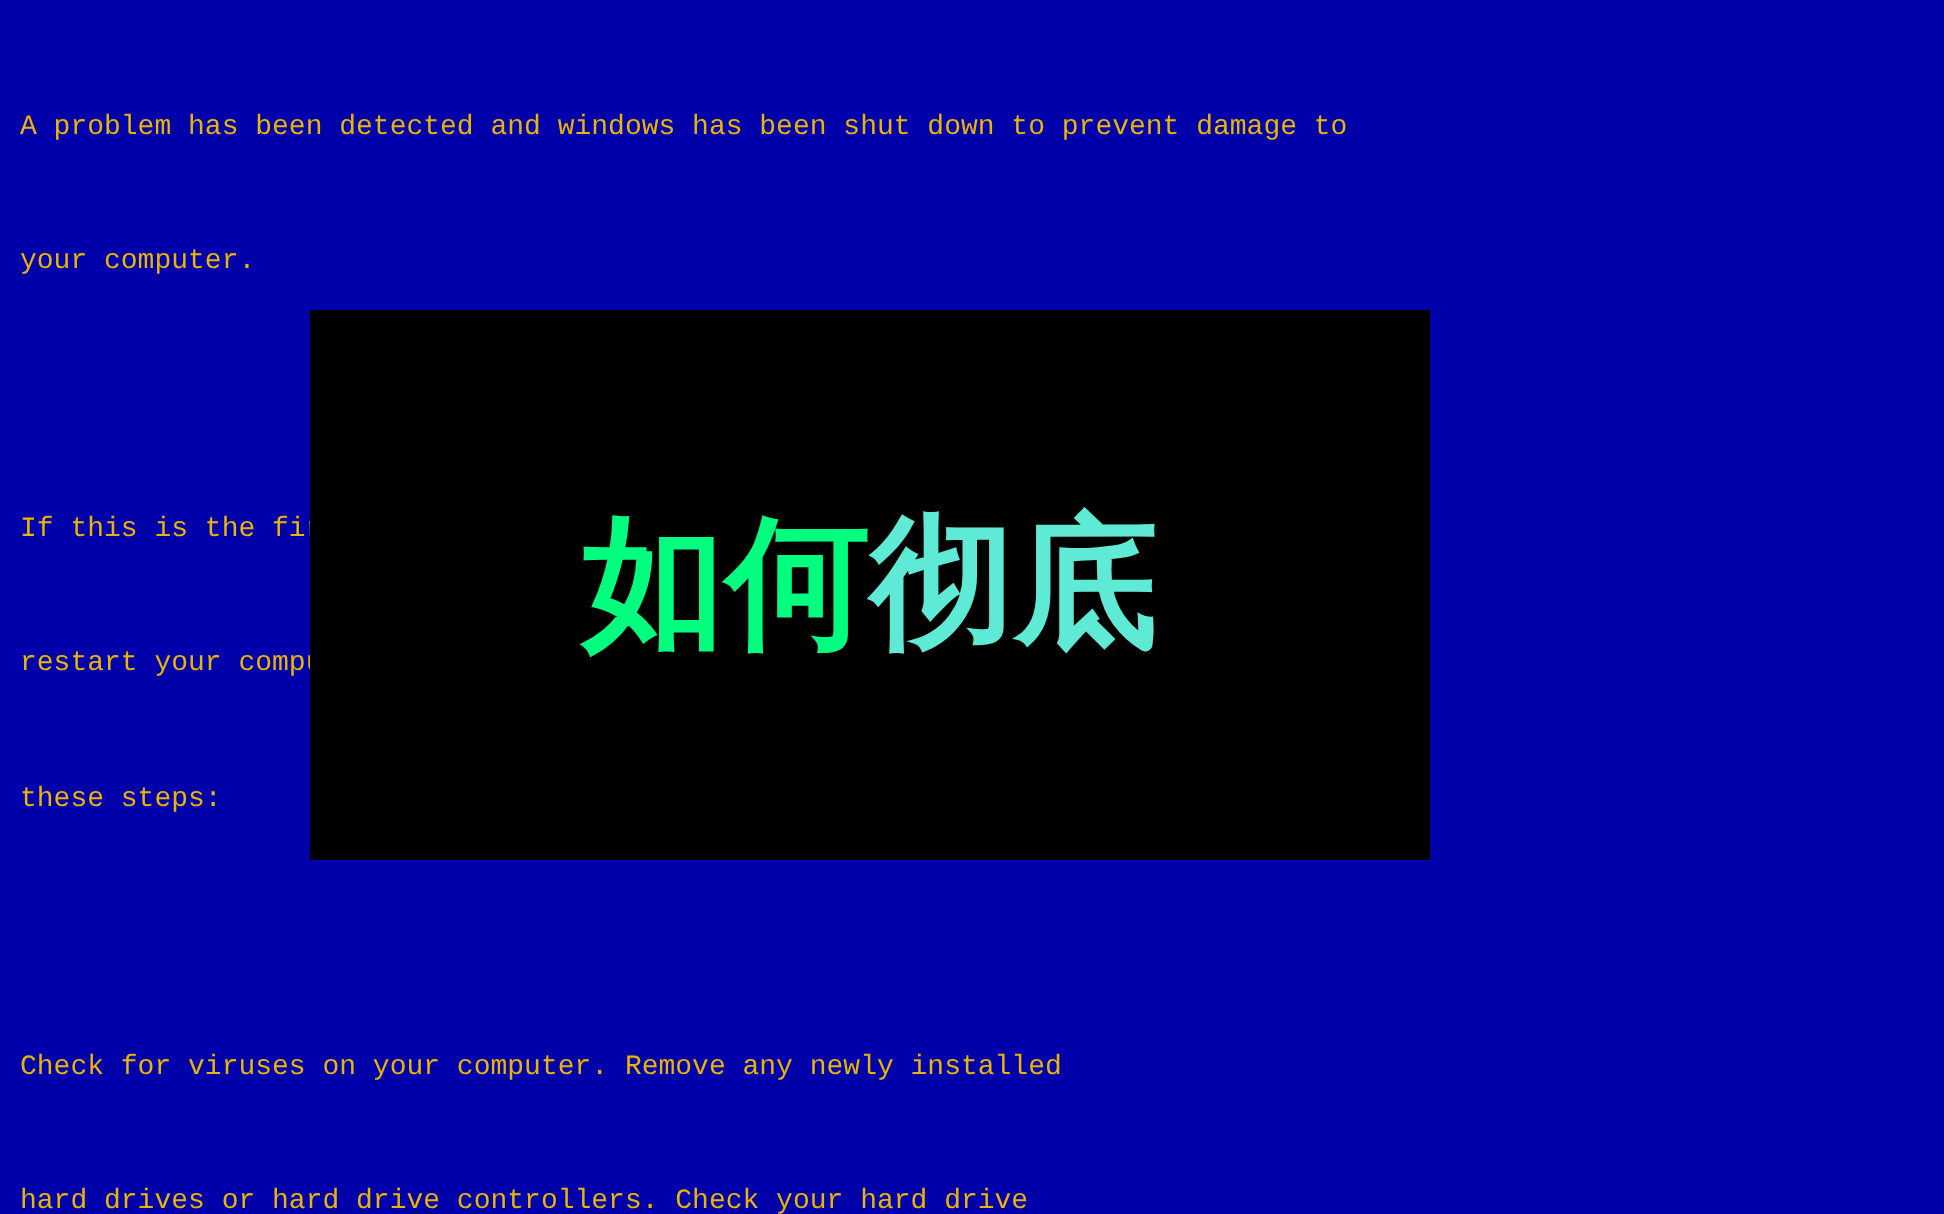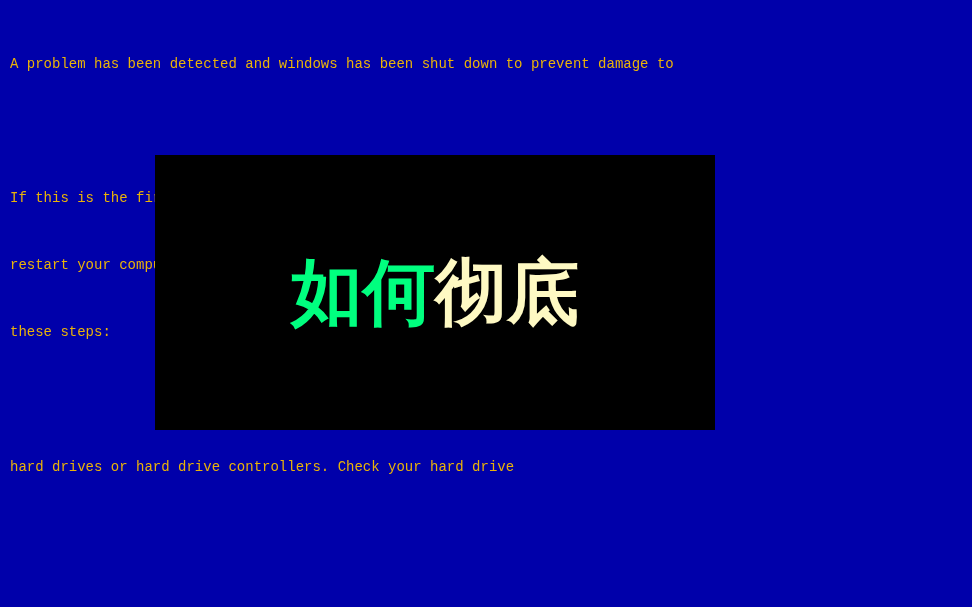--- a/index.html
+++ b/index.html
@@ -53,33 +53,35 @@
       font-size: 72px;
       font-weight: bold;
       font-family: 'SimHei', 'Microsoft YaHei', sans-serif;
       color: #00FF7F;
       line-height: 1.1;
     }
     .text-green {
       color: #00FF7F;
     }
     .text-orange {
-      color: #fef9c3;
+      color: #5eead4;
     }
   </style>
 </head>
 <body>
 
 <div class="bsod-text">
   <span class="bsod-line">A problem has been detected and windows has been shut down to prevent damage to</span>
+  <span class="bsod-line">your computer.</span>
   <span class="bsod-line">&nbsp;</span>
   <span class="bsod-line">If this is the first time you've seen this Stop error screen,</span>
   <span class="bsod-line">restart your computer. If this screen appears again, follow</span>
   <span class="bsod-line">these steps:</span>
   <span class="bsod-line">&nbsp;</span>
+  <span class="bsod-line">Check for viruses on your computer. Remove any newly installed</span>
   <span class="bsod-line">hard drives or hard drive controllers. Check your hard drive</span>
   
   
   
   
   
   
   
   
 </div>

